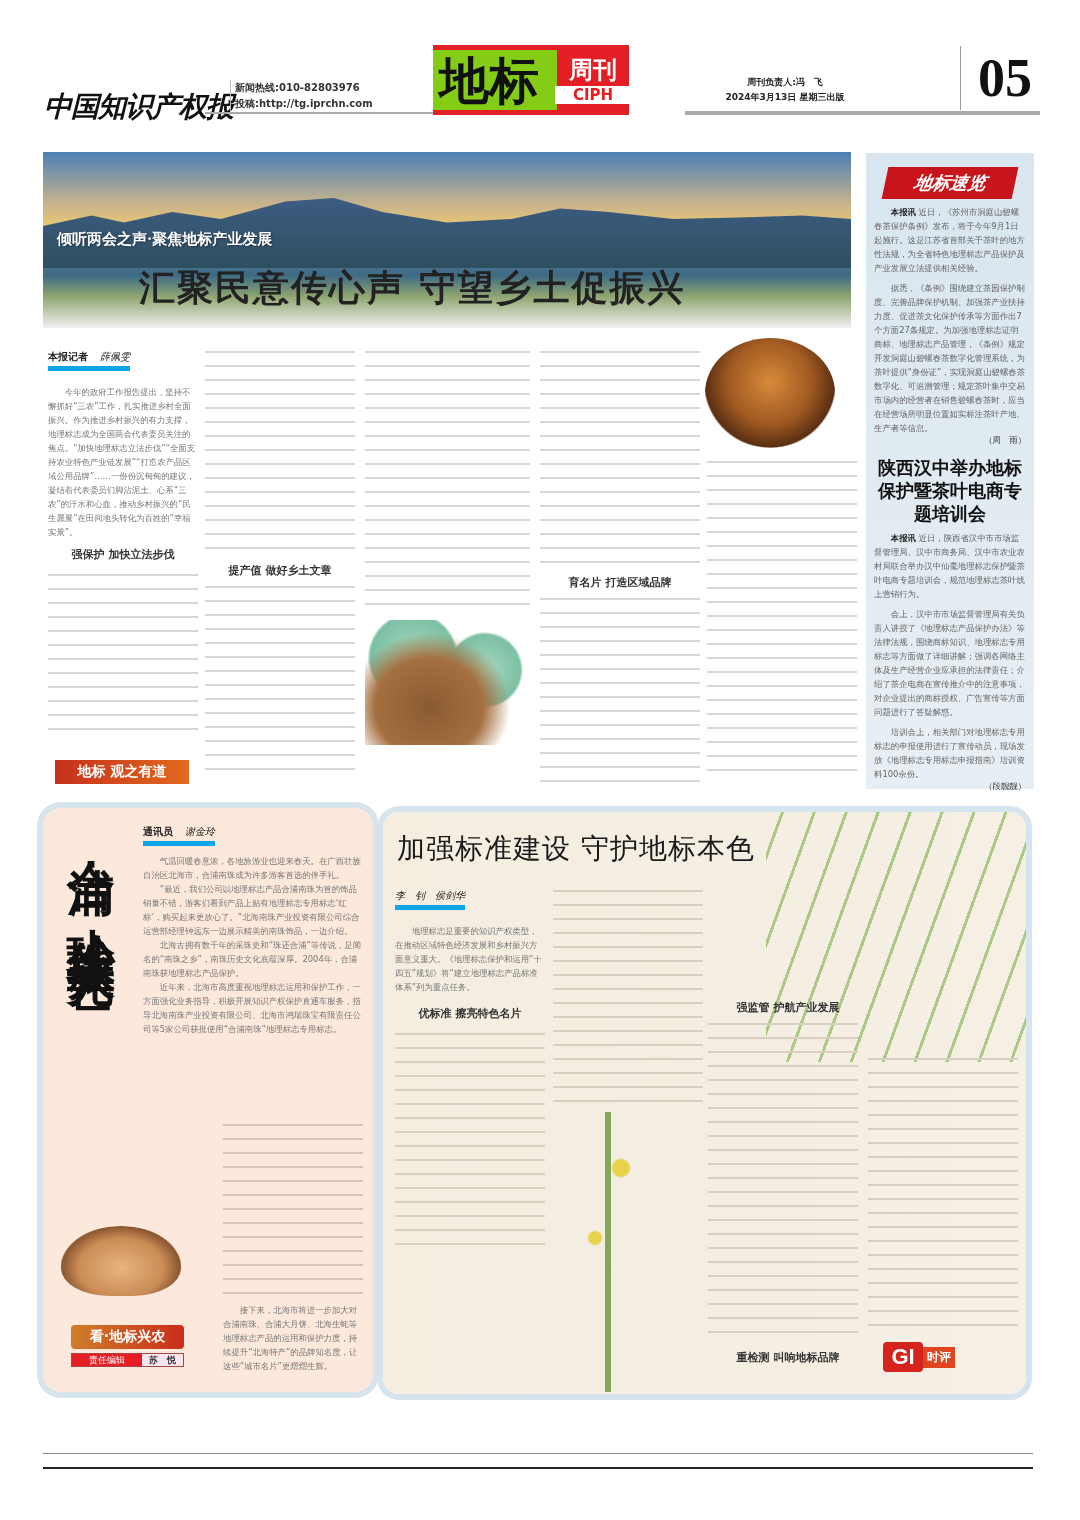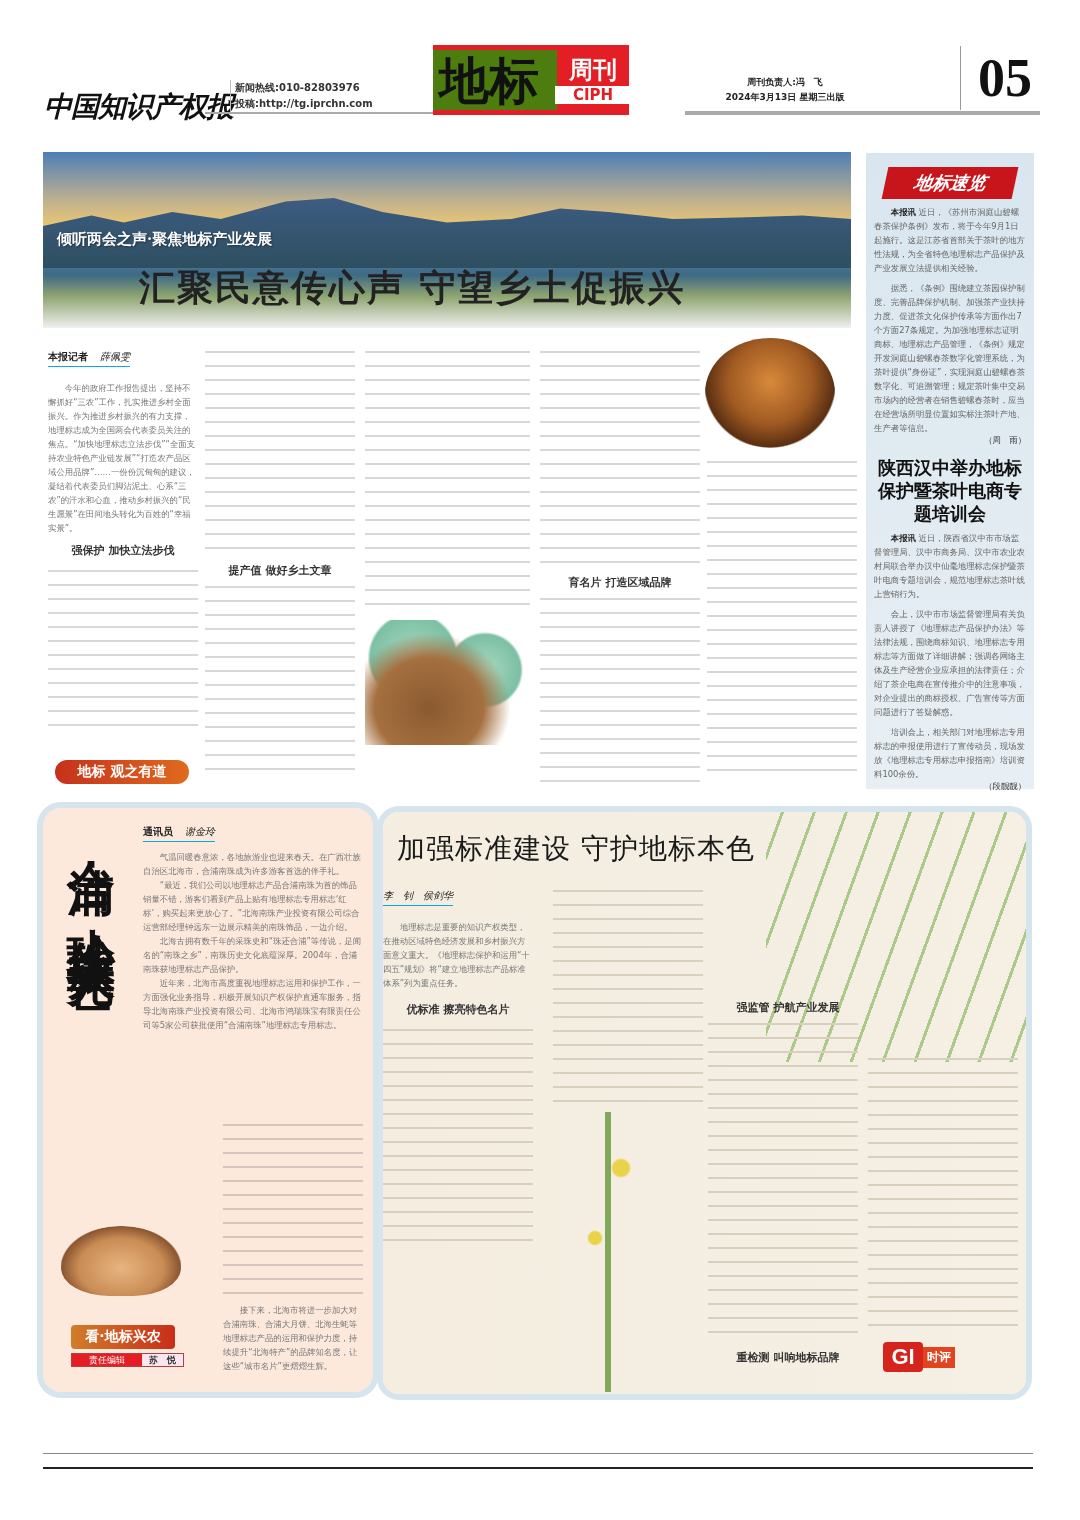--- a/index.html
+++ b/index.html
@@ -1,50 +1,50 @@
 <!DOCTYPE html>
 <html><head>
 <meta charset="utf-8">
 <style>
 *{box-sizing:border-box;margin:0;padding:0}
 body{width:1080px;height:1520px;background:#fff;font-family:"DejaVu Serif",serif;color:#333;position:relative;overflow:hidden}
 .abs{position:absolute}
 .masthead-logo{left:44px;top:88px;font-size:28px;font-weight:bold;font-family:"DejaVu Serif",serif;color:#111;letter-spacing:-1px;font-style:italic}
 .hotline{left:230px;top:80px;font-size:10px;font-family:"DejaVu Sans",sans-serif;font-weight:bold;color:#333;line-height:16px;border-left:1px solid #bbb;padding-left:4px}
 .rule1{left:205px;top:112px;width:228px;height:2px;background:#aaa}
-.brand{left:433px;top:45px;width:196px;height:70px;border-top:5px solid #e31e24;border-bottom:5px solid #e31e24;display:flex;background:#4d7c0f}
+.brand{left:433px;top:45px;width:196px;height:70px;border-top:5px solid #e31e24;border-bottom:5px solid #e31e24;display:flex;background:#84cc16}
 .brand-main{font-size:50px;font-weight:bold;color:#111;padding:2px 6px;line-height:58px;font-family:"DejaVu Serif",serif}
 .brand-side{background:#e31e24;width:72px;margin-left:auto;display:flex;flex-direction:column;align-items:center;justify-content:center}
 .brand-side .zk{color:#fff;font-size:24px;font-weight:bold;line-height:28px}
 .brand-side .ciph{background:#fff;color:#e31e24;font-family:"DejaVu Sans",sans-serif;font-weight:bold;font-size:15px;width:77px;text-align:center;margin-top:2px}
 .editor{left:700px;top:75px;width:170px;text-align:center;font-size:9px;font-family:"DejaVu Sans",sans-serif;color:#222;line-height:15px;font-weight:bold}
 .rule2{left:685px;top:111px;width:355px;height:4px;background:#aaa}
 .pagenum{left:960px;top:46px;font-size:54px;font-weight:bold;font-family:"Liberation Serif",serif;color:#111;border-left:1px solid #999;padding-left:17px;line-height:64px}
 .hero{left:43px;top:152px;width:808px;height:176px;background:linear-gradient(180deg,#4d7fb5 0%,#c9b58c 30%,#e8c670 42%,#5b7fa5 55%,#3d6a85 70%,#8fa570 82%,#f0f0f0 100%);overflow:hidden}
 .hero .mtn{position:absolute;left:0;bottom:60px;width:100%;height:70px;background:linear-gradient(180deg,#3d5c82,#2e4f60);clip-path:polygon(0 40%,6% 25%,10% 35%,16% 20%,22% 30%,30% 5%,36% 0,42% 20%,50% 35%,58% 30%,64% 15%,70% 20%,78% 30%,86% 28%,94% 25%,100% 30%,100% 100%,0 100%)}
 .hero .kicker{position:absolute;left:14px;top:78px;color:#fff;font-size:15px;font-weight:bold;text-shadow:1px 1px 2px #234}
 .hero .headline{position:absolute;left:96px;top:112px;font-size:36px;font-weight:bold;color:#222;letter-spacing:2px}
 .sidebar{left:866px;top:153px;width:168px;height:636px;background:linear-gradient(180deg,#d9e6ef,#e8eff4);padding:6px 8px}
 .sb-banner{width:130px;height:32px;margin:8px auto 0;background:#c8151b;transform:skewX(-12deg);display:flex;align-items:center;justify-content:center;color:#fff;font-weight:bold;font-size:18px;font-style:italic}
 .sb-h{font-size:21px;font-weight:bold;color:#111;line-height:26px;margin-top:46px;text-align:left;padding-left:6px}
 .sb-p{font-size:8.4px;line-height:14px;color:#666;margin-top:6px;text-indent:2em;font-family:"DejaVu Sans",sans-serif}
 .sb-sign{text-align:right;font-size:8.4px;color:#333}
 .sb-h2{font-size:18px;font-weight:bold;color:#111;line-height:23px;margin-top:10px;text-align:center}
-.byline{font-size:10px;font-weight:bold;color:#222;border-bottom:1px solid #0ea5e9;display:inline-block;padding-bottom:2px;font-family:"DejaVu Sans",sans-serif}
+.byline{font-size:10px;font-weight:bold;color:#222;border-bottom:5px solid #0ea5e9;display:inline-block;padding-bottom:2px;font-family:"DejaVu Sans",sans-serif}
 .byline span{font-weight:normal;margin-left:12px;font-style:italic}
 .col{font-size:8.4px;line-height:14px;color:#777;font-family:"DejaVu Sans",sans-serif}
 .col p{text-indent:2em}
 .subh{font-size:11px;font-weight:bold;color:#333;text-align:center;margin:8px 0 6px;font-family:"DejaVu Sans",sans-serif}
-.guanzhi{left:55px;top:760px;width:134px;height:24px;background:linear-gradient(90deg,#c5311b,#e06a1e);border-radius:12px;color:#fff;font-weight:bold;font-size:14px;display:flex;align-items:center;justify-content:center;font-family:"DejaVu Sans",sans-serif}
+.guanzhi{left:55px;top:760px;width:134px;height:24px;background:linear-gradient(90deg,#c5311b,#e06a1e);border-radius:0;color:#fff;font-weight:bold;font-size:14px;display:flex;align-items:center;justify-content:center;font-family:"DejaVu Sans",sans-serif}
 .bowl{left:705px;top:338px;width:130px;height:110px;border-radius:50%;background:radial-gradient(circle at 50% 40%,#d88a3a 0,#a05a22 45%,#5a2f12 70%,transparent 72%)}
 .teapic{left:365px;top:620px;width:160px;height:125px;background:radial-gradient(ellipse at 40% 70%,#8a5a30 0,#a57040 40%,transparent 60%),radial-gradient(circle at 30% 30%,#a8d8c0 0,#7cc0a4 30%,transparent 32%),radial-gradient(circle at 75% 40%,#a8d8c0 0,#7cc0a4 25%,transparent 27%)}
 .panel-left{left:43px;top:808px;width:330px;height:584px;background:#fde9dc;border-radius:18px;box-shadow:0 0 0 6px #d6e4ee}
 .hepu-title{position:absolute;left:18px;top:16px;width:60px;font-size:48px;font-weight:bold;color:#111;line-height:58px;text-align:center;writing-mode:vertical-rl;letter-spacing:6px}
 .pearl{position:absolute;left:18px;top:418px;width:120px;height:70px;border-radius:50% 50% 40% 40%;background:radial-gradient(ellipse at 50% 60%,#e8b480 0,#c98c55 50%,#8a5530 70%,transparent 72%)}
-.xingnong{position:absolute;left:28px;top:517px;width:104px;height:24px;background:linear-gradient(90deg,#d07d2a,#c92d1a);border-radius:4px;color:#fff;font-weight:bold;font-size:14px;display:flex;align-items:center;justify-content:center;font-family:"DejaVu Sans",sans-serif}
+.xingnong{position:absolute;left:28px;top:517px;width:113px;height:24px;background:linear-gradient(90deg,#d07d2a,#c92d1a);border-radius:4px;color:#fff;font-weight:bold;font-size:14px;display:flex;align-items:center;justify-content:center;font-family:"DejaVu Sans",sans-serif}
 .editor-box{position:absolute;left:28px;top:545px;width:113px;height:14px;display:flex;font-size:9px;font-family:Liberation Sans, sans-serif;border:1px solid #a44}
 .editor-box .l{background:#e31e24;color:#fff;width:70px;text-align:center;line-height:12px}
 .editor-box .r{background:#fbe5ee;color:#333;flex:1;text-align:center;line-height:12px;font-weight:bold}
 .panel-right{left:383px;top:812px;width:643px;height:582px;background:linear-gradient(90deg,#f4ede0,#f5efe4);border-radius:16px;box-shadow:0 0 0 6px #d6e4ee;overflow:hidden}
 .pr-title{position:absolute;left:14px;top:18px;font-size:28px;font-weight:normal;color:#1a1a1a;letter-spacing:1px}
 .willow{position:absolute;right:0;top:0;width:260px;height:250px;background:repeating-linear-gradient(110deg,transparent 0 14px,rgba(110,170,60,.55) 14px 17px,transparent 17px 30px)}
 .flowers{position:absolute;left:160px;top:300px;width:130px;height:280px;background:radial-gradient(circle at 60% 20%,#e8d34a 0,#e8d34a 8px,transparent 10px),radial-gradient(circle at 40% 45%,#e8d34a 0,#e8d34a 6px,transparent 8px),linear-gradient(90deg,transparent 48%,#7fa85a 48%,#7fa85a 52%,transparent 52%)}
 .shiping{position:absolute;left:500px;top:530px;width:98px;height:30px;display:flex;align-items:center}
 .shiping .g{width:40px;height:30px;background:#d4241b;color:#fff;font-weight:bold;font-size:22px;font-family:"Liberation Sans",sans-serif;line-height:30px;text-align:center;border-radius:4px}
 .shiping .t{background:#e04520;color:#fff;font-size:12px;padding:2px 4px;font-weight:bold;font-family:"DejaVu Sans",sans-serif}
@@ -131,21 +131,21 @@
   <div class="xingnong">看·地标兴农</div>
   <div class="editor-box">
     <div class="l">责任编辑</div>
     <div class="r">苏　悦</div>
   </div>
 </div>
 
 <div class="abs panel-right">
   <div class="willow"></div>
   <div class="pr-title">加强标准建设 守护地标本色</div>
-  <div style="position:absolute;left:0;top:72px;width:150px">
+  <div style="position:absolute;left:12px;top:72px;width:150px">
     <div class="byline" style="font-weight:normal;font-style:italic">李　钊　侯剑华</div>
     <div class="col" style="margin-top:14px">
         <p>地理标志是重要的知识产权类型，在推动区域特色经济发展和乡村振兴方面意义重大。《地理标志保护和运用“十四五”规划》将“建立地理标志产品标准体系”列为重点任务。</p>
       </div>
     <div class="subh" style="margin-top:12px">优标准 擦亮特色名片</div>
     <div style="height:220px;background:repeating-linear-gradient(180deg,transparent 0 6px,#d8cfbf 6px 8px,transparent 8px 14px)"></div>
   </div>
   <div class="flowers"></div>
   <div style="position:absolute;left:170px;top:72px;width:150px;height:220px;background:repeating-linear-gradient(180deg,transparent 0 6px,#d8cfbf 6px 8px,transparent 8px 14px)"></div>
   <div class="subh" style="position:absolute;left:325px;top:180px;width:160px">强监管 护航产业发展</div>

